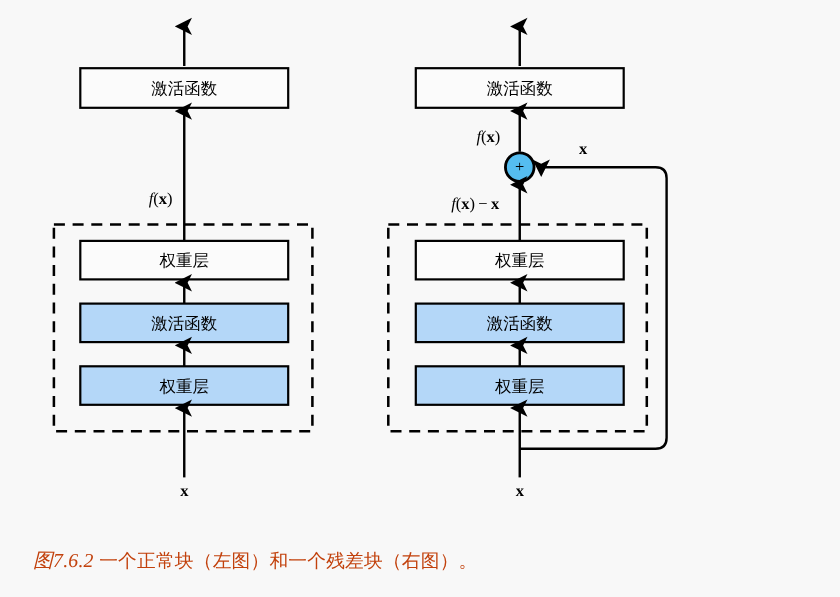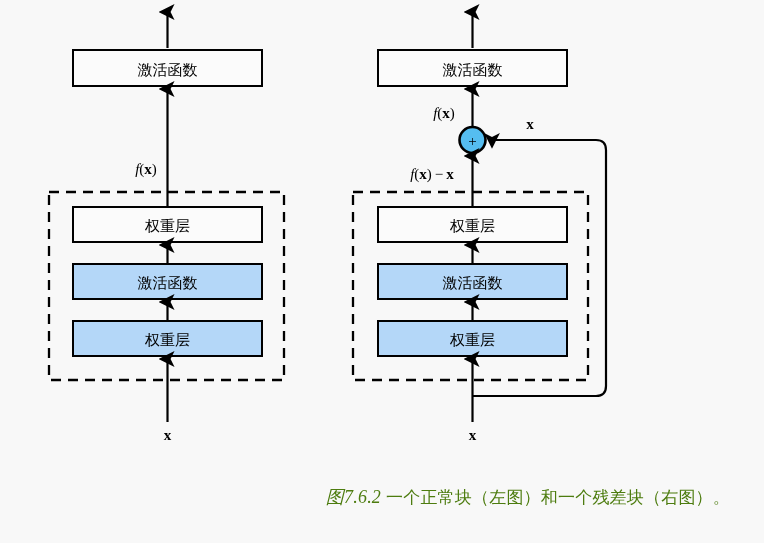--- a/index.html
+++ b/index.html
@@ -10,21 +10,21 @@
     width: 764px;
     height: 543px;
     background: #f8f8f8;
     font-family: "Liberation Sans", sans-serif;
     overflow: hidden;
     position: relative;
   }
   #figure-root {
     position: absolute;
     left: 0;
-    top: 0;
+    top: 12px;
     width: 764px;
     height: 491px;
   }
   svg.diagram {
     position: absolute;
     left: 0;
     top: 0;
     width: 764px;
     height: 543px;
     display: block;
@@ -43,24 +43,23 @@
     text-anchor: middle;
     dominant-baseline: central;
   }
   .caption {
     position: absolute;
     left: 30px;
     top: 485px;
     width: 700px;
     font-family: "Liberation Sans", sans-serif;
     font-size: 17px;
-    color: #4d7c0f;
+    color: #c2410c;
     letter-spacing: 0.2px;
     white-space: nowrap;
-    text-align: right;
   }
   .caption .fignum {
     font-family: "Liberation Serif", serif;
     font-style: italic;
     font-size: 18px;
   }
 </style>
 </head>
 <body style="background: rgb(248, 248, 248);">
 

